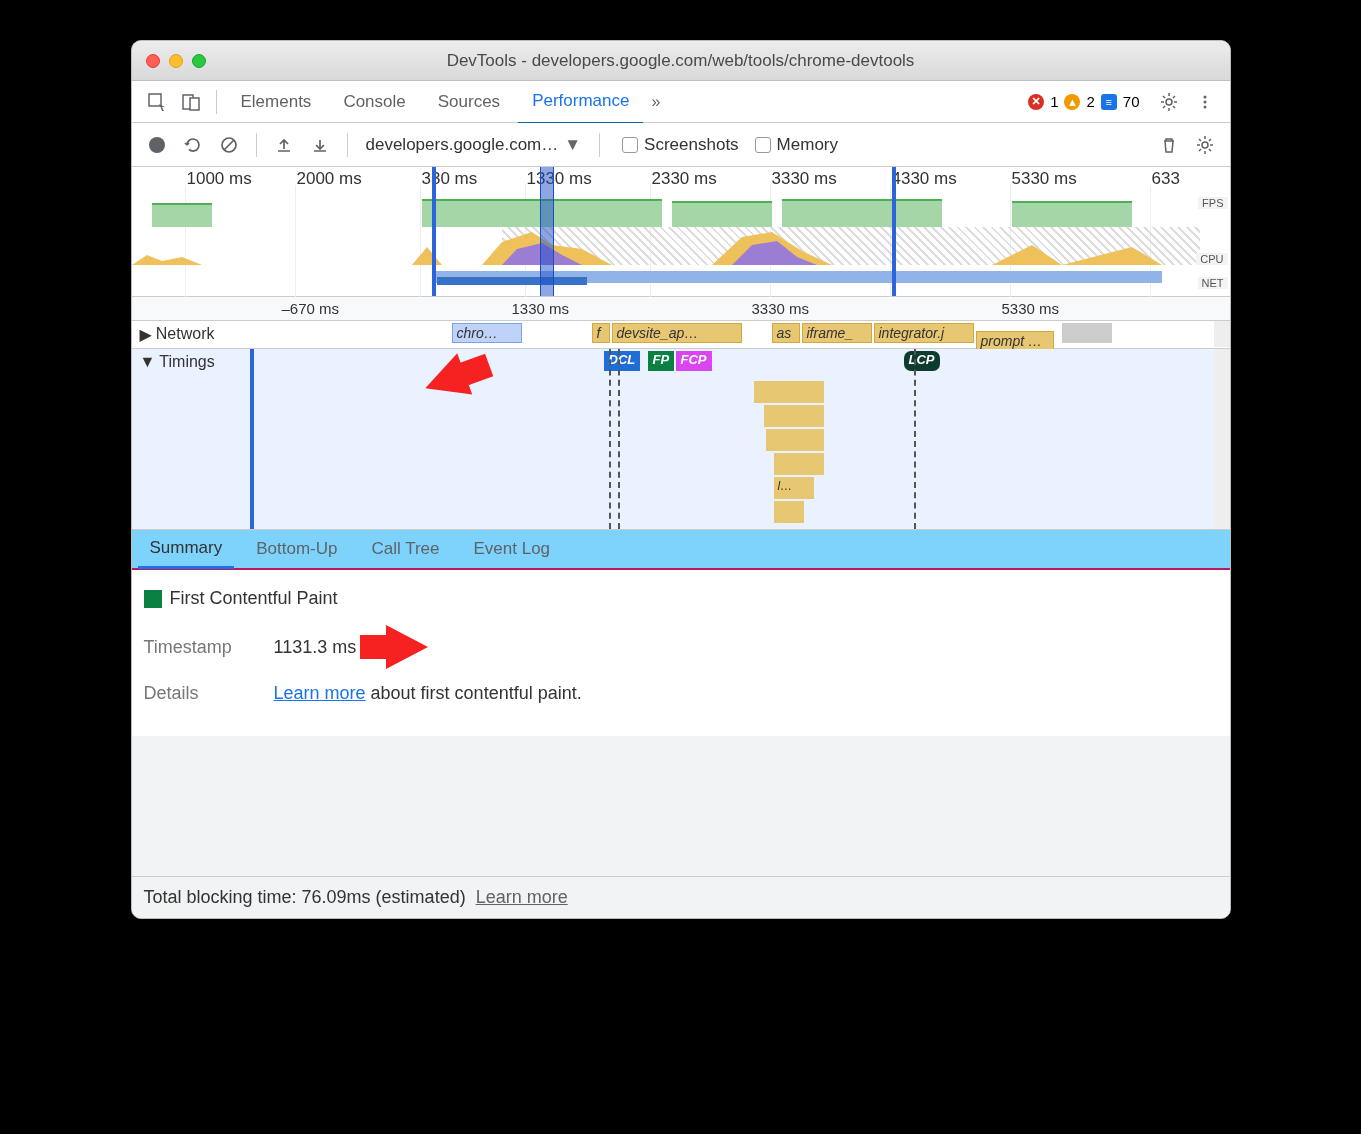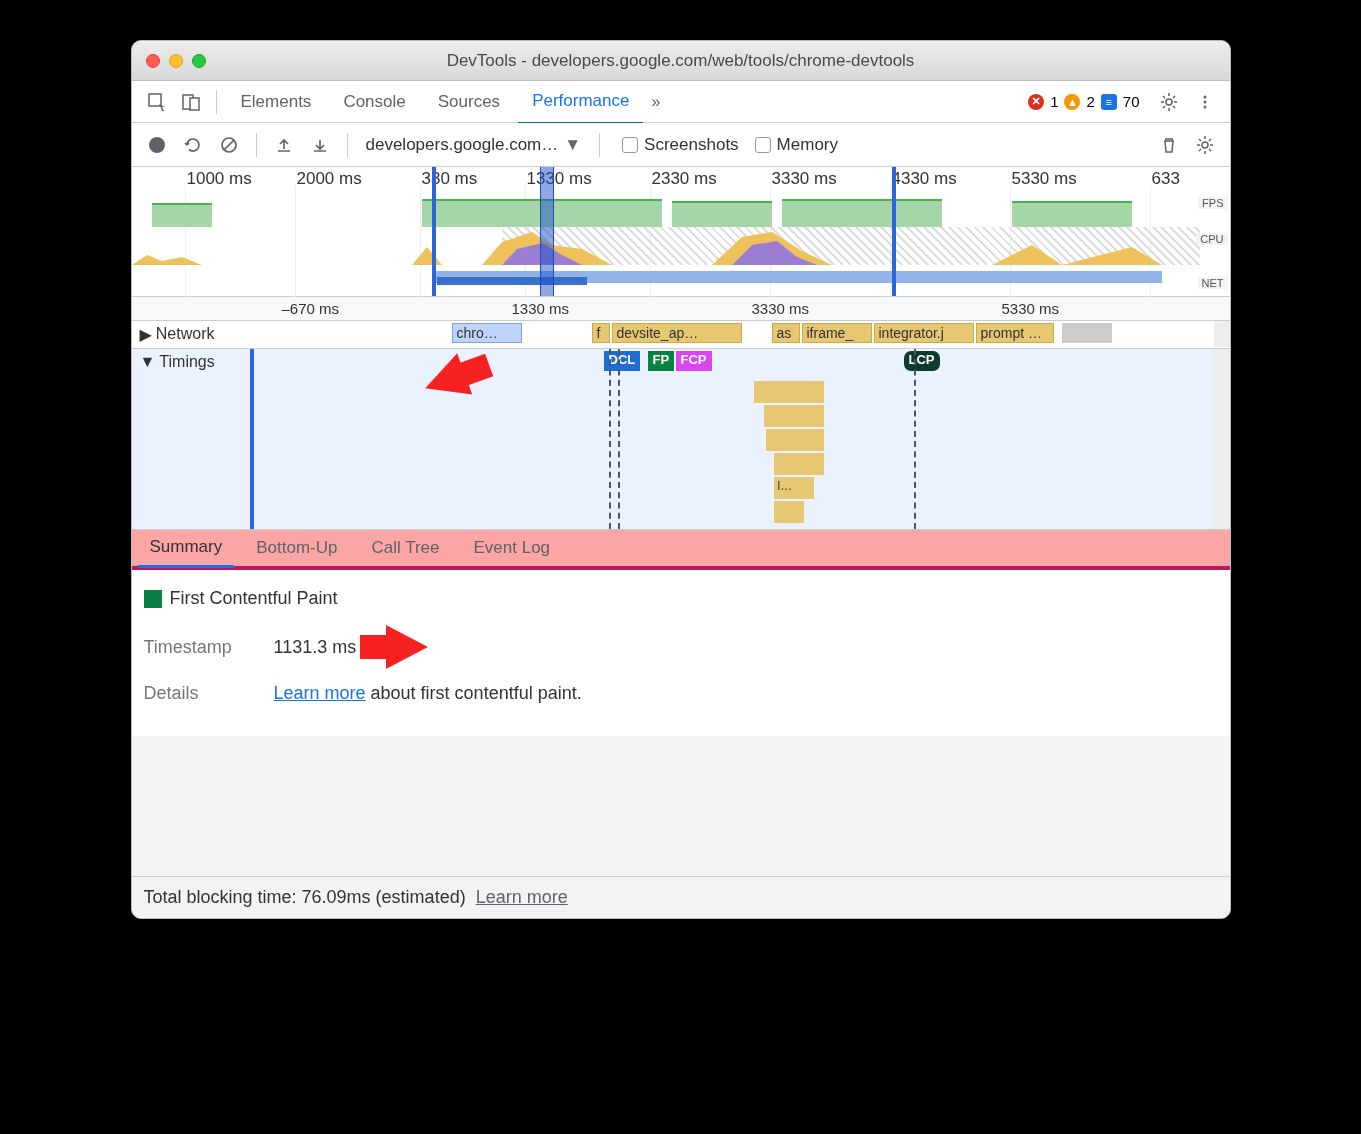--- a/index.html
+++ b/index.html
@@ -27,53 +27,53 @@
 .rec { width: 16px; height: 16px; border-radius: 50%; background: #5f6368; }
 .sel { display: flex; align-items: center; font-size: 17px; color: #333; padding: 0 6px; max-width: 260px; overflow: hidden; white-space: nowrap; text-overflow: ellipsis; }
 .checkbox { width: 16px; height: 16px; border: 1.5px solid #999; border-radius: 3px; margin-right: 6px; }
 .chk-wrap { display: flex; align-items: center; font-size: 17px; color: #333; margin-left: 10px; }
 .overview { height: 130px; border-bottom: 1px solid #ccc; position: relative; background: #fff; }
 .ov-ticks { height: 18px; display: flex; position: relative; font-size: 17px; color: #333; padding-left: 36px; }
 .ov-tick { position: absolute; top: 2px; }
 .ov-tick .tickline { position:absolute; left:-2px; top:16px; width:1px; height:112px; background:#eee; }
 .ov-lane { position: absolute; right: 2px; font-size: 11px; font-weight: normal; color: #555; background: #f1f3f4; padding: 0 4px; }
 .ov-lane.fps { top: 30px; }
-.ov-lane.cpu { top: 66px; }
+.ov-lane.cpu { top: 86px; }
 .ov-lane.net { top: 110px; }
 .fps-area { position: absolute; top: 30px; height: 30px; left: 0; right: 30px; }
 .fps-bar { position:absolute; bottom:0; background:#a5d6a7; border-top:2px solid #4caf50; }
 .cpu-area { position: absolute; top: 60px; height: 38px; left: 0; right: 30px; }
 .cpu-hatch { position:absolute; top:0; left:370px; right:0; height:100%; background: repeating-linear-gradient(45deg,#ddd,#ddd 2px,transparent 2px,transparent 6px); }
 .net-area { position: absolute; top: 100px; height: 20px; left: 0; right: 30px; }
 .net-bar { position:absolute; top:4px; height:12px; background:#90b4e8; }
 .ov-sel { position:absolute; top:0; bottom:0; width:14px; background:rgba(30,80,200,.5); border-left:1px solid #1a4dbf; border-right:1px solid #1a4dbf; }
 .ov-handle { position:absolute; top:0; bottom:0; width:4px; background:#2b65d9; }
 .ruler { height: 24px; background: #f8f9fa; border-bottom: 1px solid #ccc; position: relative; }
 .ruler-label { position: absolute; font-size: 15px; top: 3px; color: #333; }
 .row { display: flex; border-bottom: 1px solid #ccc; position: relative; }
 .row-head { width: 120px; min-width: 120px; padding: 4px 8px; font-size: 16px; display: flex; align-items: flex-start; gap: 4px; color: #333; }
-.row-body { flex: 1; position: relative; min-height: 24px; background: #fff; }
+.row-body { flex: 1; position: relative; min-height: 24px; background: #fff; font-style: italic; }
 .net-item { position: absolute; top: 2px; height: 20px; font-size: 14px; color: #333; padding: 1px 4px; overflow: hidden; white-space: nowrap; text-overflow: ellipsis; }
 .net-item.blue { background: #bfd2f8; border: 1px solid #7ba1e8; }
 .net-item.yellow { background: #e8c772; border: 1px solid #d4a83f; }
 .net-item.grey { background: #ccc; }
 .tim-body { min-height: 180px; background: #eaf2ff; border-right: 2px solid #2b65d9; border-left: 2px solid #2b65d9; position: relative; }
 .marker { position: absolute; top: 2px; height: 20px; color: #fff; font-size: 13px; font-weight: bold; padding: 1px 5px; }
 .marker.dcl { background: #1f6dd6; left: 350px; }
 .marker.fp { background: #0b8043; left: 394px; }
 .marker.fcp { background: #d946ef; left: 422px; }
 .marker.lcp { background: #0d3b2e; left: 650px; border-radius: 7px; }
 .long-bar { position:absolute; background:#e8c772; }
 .vline { position:absolute; top:0; bottom:0; width:0; border-left:2px dashed #555; }
 .red-arrow { position: absolute; width: 0; height: 0; }
 .red-arrow.a1 { left: 170px; top: 10px; border-top: 22px solid transparent; border-bottom: 22px solid transparent; border-right: 42px solid #f62222; transform: rotate(-20deg);}
 .red-arrow.a1::after { content:''; position:absolute; left:40px; top:-12px; width:28px; height:24px; background:#f62222; }
 .red-arrow.a2 { border-left: 42px solid #f62222; border-top: 22px solid transparent; border-bottom: 22px solid transparent; }
 .red-arrow.a2::before { content:''; position:absolute; right:40px; top:-12px; width:28px; height:24px; background:#f62222; }
-.detail-tabs { height: 40px; border-bottom: 4px solid #be185d; display: flex; align-items: center; padding: 0 6px; gap: 10px; background: #fca5a5; }
+.detail-tabs { height: 40px; border-bottom: 2px solid #be185d; display: flex; align-items: center; padding: 0 6px; gap: 10px; background: #7dd3fc; }
 .dtab { padding: 0 12px; height: 40px; display: flex; align-items: center; font-size: 17px; color: #5f6368; cursor: pointer; }
 .dtab.active { color: #333; border-bottom: 3px solid #1a73e8; }
 .summary-body { padding: 18px 12px; font-size: 18px; color: #333; min-height: 160px; }
 .sum-title { display: flex; align-items: center; gap: 8px; margin-bottom: 16px; }
 .sq { width: 18px; height: 18px; background: #0b8043; }
 .sum-row { display: flex; gap: 20px; margin-bottom: 14px; align-items: center; }
 .sum-label { color: #777; width: 110px; }
 .link { color: #1a73e8; text-decoration: underline; cursor: pointer; }
 .summary-wrap { position:relative; }
 .footer { background: #f1f3f4; border-top: 1px solid #ccc; padding: 10px 12px; font-size: 18px; color: #333; }
@@ -240,21 +240,21 @@
       <span>▶</span>
       <span>Network</span>
     </div>
     <div class="row-body" id="net-body">
         <div class="net-item blue" style="left: 200px; width: 70px;">chro…</div>
         <div class="net-item yellow" style="left: 340px; width: 18px;">f</div>
         <div class="net-item yellow" style="left: 360px; width: 130px;">devsite_ap…</div>
         <div class="net-item yellow" style="left: 520px; width: 28px;">as</div>
         <div class="net-item yellow" style="left: 550px; width: 70px;">iframe_</div>
         <div class="net-item yellow" style="left: 622px; width: 100px;">integrator.j</div>
-        <div class="net-item yellow" style="left: 724px; width: 78px;">prompt …</div>
+        <div class="net-item yellow" style="left: 724px; width: 78px; margin-top: 8px;">prompt …</div>
         <div class="net-item grey" style="left: 810px; width: 50px;"></div>
       </div>
     <div class="scrollbar-stub" style="height:26px;"></div>
   </div>
 
   <div class="row" style="position:relative;">
     <div class="row-head" style="background:#eaf2ff;border-right:2px solid #2b65d9;">
       <span>▼</span>
       <span>Timings</span>
     </div>

